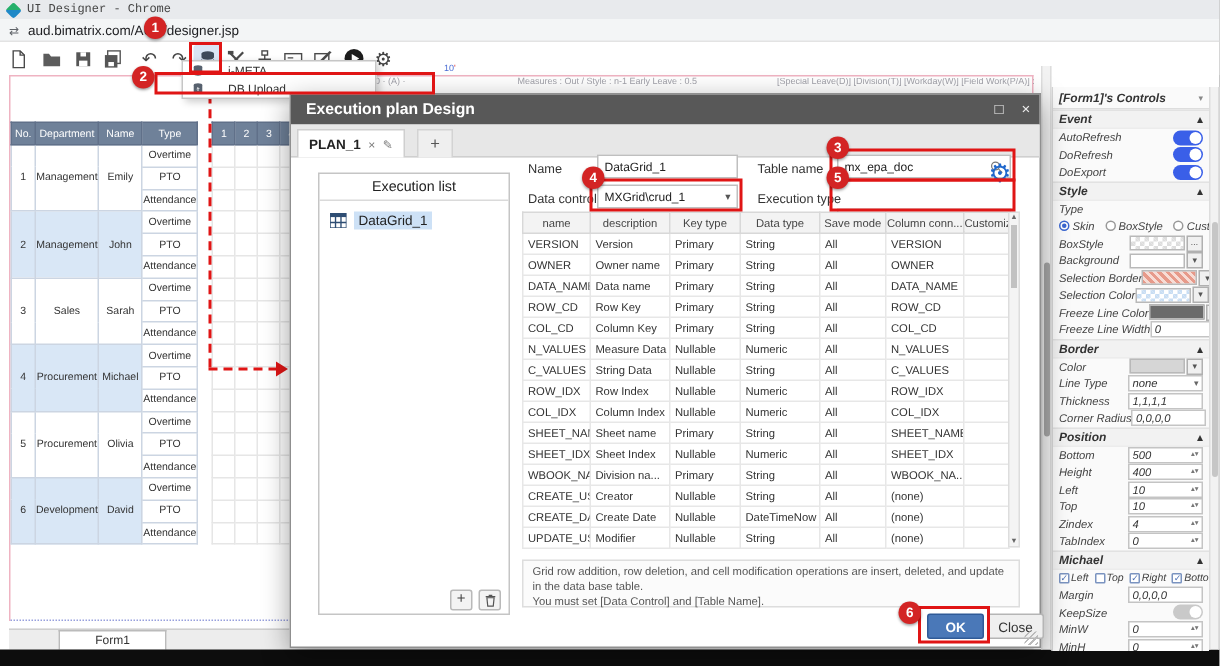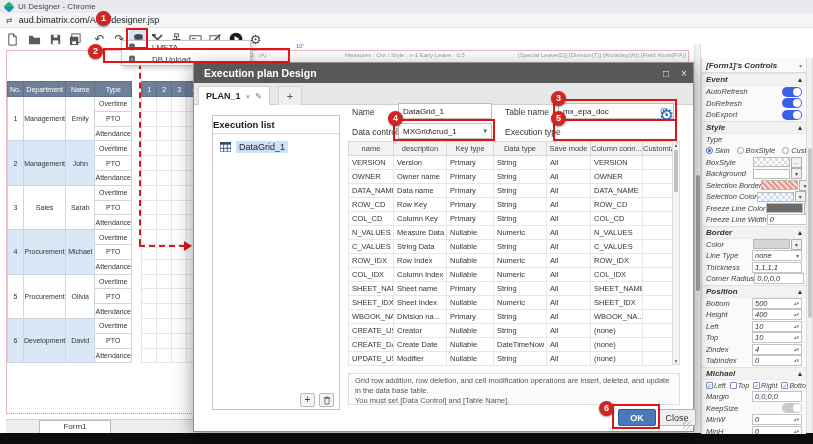--- a/index.html
+++ b/index.html
@@ -2,21 +2,21 @@
 <html><head>
 <meta charset="utf-8">
 <style>
   *{margin:0;padding:0;box-sizing:border-box;font-family:"Liberation Sans","DejaVu Sans",sans-serif;}
   body{background:#222;}
   .screen{position:relative;width:813px;height:444px;background:#fff;overflow:hidden;}
 
   
   .titlebar{position:absolute;left:0;top:0;width:813px;height:13px;background:#e8eaed;display:flex;align-items:center;gap:5px;padding-left:5px;}
   .logo{width:8px;height:8px;background:linear-gradient(135deg,#25b06b 50%,#1e88c7 50%);border-radius:2px;transform:rotate(45deg);}
-  .wintitle{font-size:8px;color:#454545;}
+  .wintitle{font-size:8px;color:#454545;font-family:Liberation Mono, monospace;}
   .urlbar{position:absolute;left:0;top:13px;width:813px;height:15px;background:#f3f5f6;border-bottom:1px solid #e3e3e3;display:flex;align-items:center;gap:6px;padding-left:6px;}
   .syncico{font-size:8px;color:#5f6368;}
   .urltext{font-size:9px;color:#202124;}
 
   
   .toolbar{position:absolute;left:0;top:28px;width:813px;height:22px;background:#fff;}
   .tbtn{position:absolute;top:2px;width:19px;height:18px;display:flex;align-items:center;justify-content:center;border-radius:2px;}
   .tbtn.sel{background:#d9e5f4;}
   .tbtn svg{display:block;}
   .uglyph{font-size:12px;color:#444;line-height:1;}
@@ -56,21 +56,21 @@
   .dtitle{position:absolute;left:0;top:0;width:100%;height:20px;background:#585858;color:#fff;display:flex;align-items:center;}
   .dtitle .t{font-size:10.5px;font-weight:bold;margin-left:10px;flex:1;}
   .dctl{width:18px;text-align:center;font-size:10px;color:#eee;}
   .dtabs{position:absolute;left:0;top:20px;width:100%;height:22px;background:#e7e7e7;border-bottom:1px solid #cfcfcf;}
   .dtab{position:absolute;left:4px;top:3px;height:19px;background:#fff;border:1px solid #cfcfcf;border-bottom:none;display:flex;align-items:center;gap:5px;padding:0 7px;font-size:9px;}
   .dtab b{font-size:9px;color:#222;}
   .dtab .mini{font-size:8px;color:#777;}
   .dplus{position:absolute;left:84px;top:3px;width:24px;height:19px;background:#efefef;border:1px solid #d3d3d3;border-bottom:none;text-align:center;font-size:11px;color:#555;line-height:18px;}
 
   .epanel{position:absolute;left:18px;top:52px;width:128px;height:295px;border:1px solid #c5c5c5;}
-  .ephead{height:18px;border-bottom:1px solid #dadada;text-align:left;font-size:9.5px;font-weight:bold;color:#222;line-height:18px;}
+  .ephead{height:18px;border-bottom:1px solid #dadada;text-align:center;font-size:9.5px;font-weight:normal;color:#222;line-height:18px;}
   .epitem{display:flex;align-items:center;gap:5px;margin:7px 0 0 7px;}
   .epitem .lbl{font-size:9px;color:#222;background:#cde1f6;padding:1px 3px;}
   .smallbtn{position:absolute;width:15px;height:14px;background:#f3f3f3;border:1px solid #b9b9b9;border-radius:2px;display:flex;align-items:center;justify-content:center;font-size:10px;color:#444;line-height:1;}
 
   .flabel{position:absolute;font-size:8.5px;color:#333;}
   .fbox{position:absolute;height:16px;border:1px solid #bfbfbf;background:#fff;font-size:8px;color:#222;display:flex;align-items:center;padding:0 4px;}
   .fbox .val{flex:1;overflow:hidden;white-space:nowrap;}
   .fbox .car{font-size:7px;color:#555;}
   .gearblue{position:absolute;font-size:17px;color:#1f67cc;line-height:1;}
 

